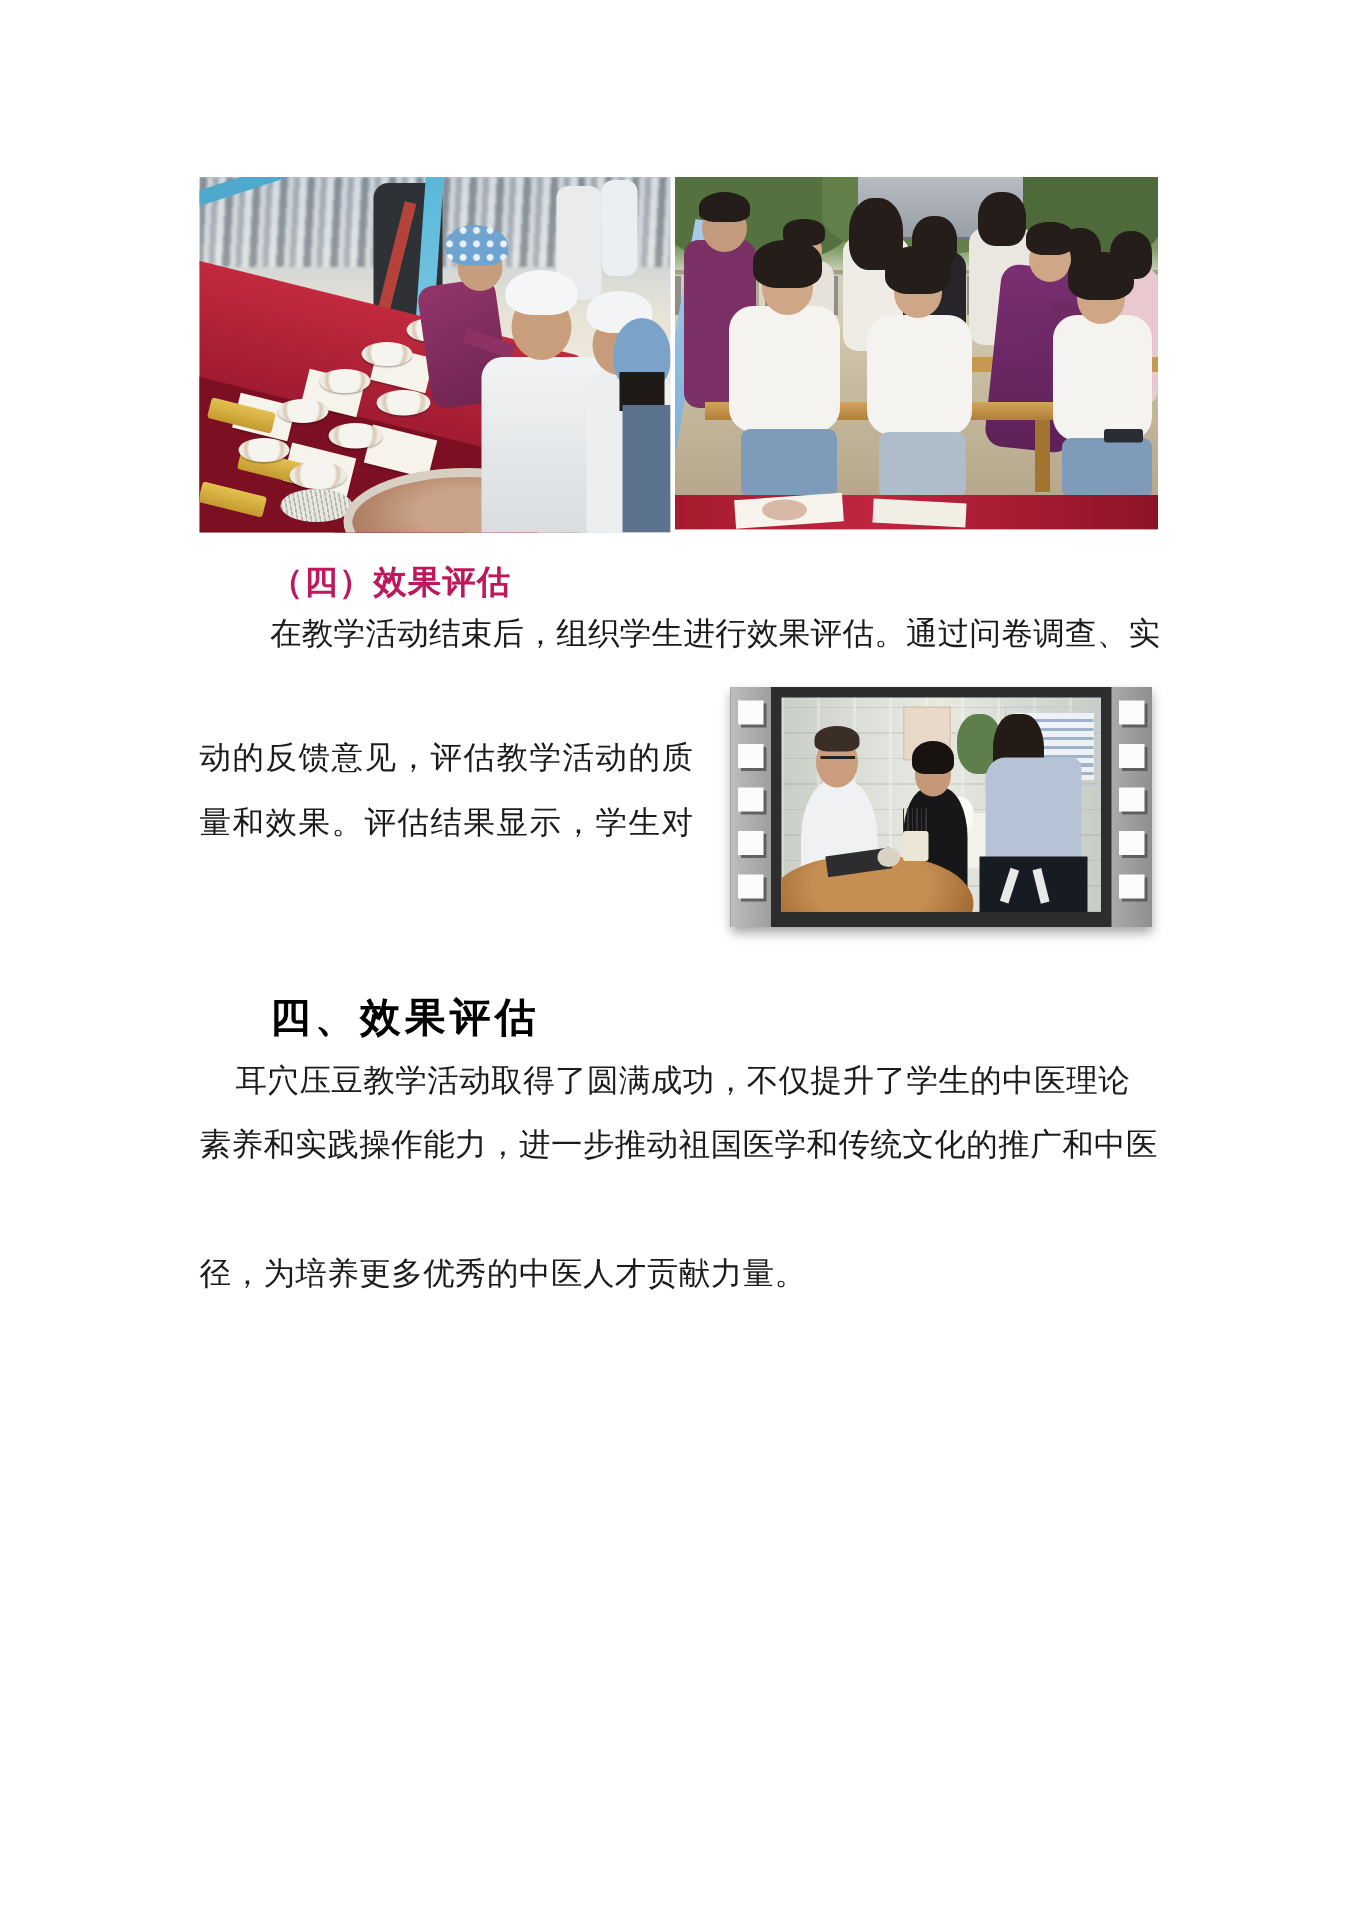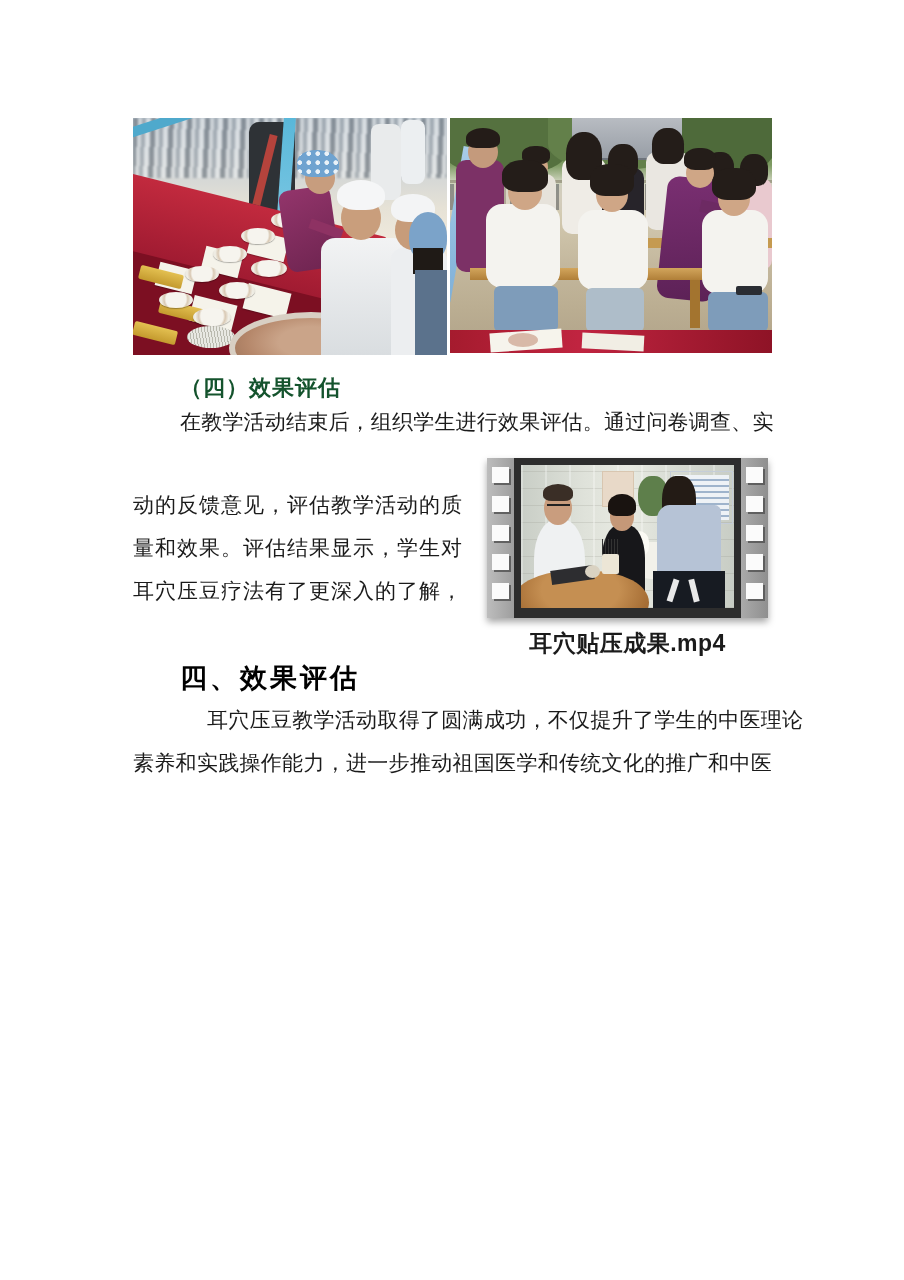--- a/index.html
+++ b/index.html
@@ -1,32 +1,32 @@
 <!DOCTYPE html>
 <html><head>
 <meta charset="utf-8">
 <style>
   html,body{margin:0;padding:0;background:#ffffff;}
   .page{position:relative;width:904px;height:1280px;background:#ffffff;overflow:hidden;
         font-family:"Liberation Serif",serif;color:#1b1b1b;}
 
   
   .h1{position:absolute;left:180px;top:370px;font-size:22px;line-height:36px;font-weight:700;
-      letter-spacing:1px;color:#14532d;white-space:nowrap;}
+      letter-spacing:1px;color:#be185d;white-space:nowrap;}
   .introline{position:absolute;left:180px;top:401px;font-size:21px;line-height:43px;
       letter-spacing:0.2px;white-space:nowrap;text-align:center;}
   .wrapline{position:absolute;left:133px;font-size:21px;line-height:43px;letter-spacing:1px;
       white-space:nowrap;}
   .vcaption{position:absolute;left:487px;top:626px;width:281px;text-align:center;
       font-family:"Liberation Sans",sans-serif;font-weight:600;font-size:23px;line-height:34px;
       color:#1b1b1b;letter-spacing:0.5px;white-space:nowrap;}
   .h2{position:absolute;left:180px;top:658px;font-family:"Liberation Sans",sans-serif;
       font-size:27px;line-height:40px;font-weight:700;letter-spacing:3px;color:#000;white-space:nowrap;}
   .sline{position:absolute;left:133px;font-size:21px;line-height:43px;letter-spacing:0.3px;white-space:nowrap;}
-  .indent{margin-left:74px;}
+  .indent{margin-left:24px;}
   .footer{position:absolute;left:0;top:1186px;width:904px;text-align:center;font-size:17px;
       line-height:28px;color:#222;letter-spacing:0.5px;}
 
   
   .photo{position:absolute;top:118px;height:237px;overflow:hidden;background:#dfe3e6;}
   #photoL{left:133px;width:314px;}
   #photoR{left:450px;width:322px;height:235px;}
   .photo div{position:absolute;}
 
   
@@ -247,21 +247,20 @@
     <div class="r-sheet2"></div>
     <div class="r-sketch"></div>
   </div>
 
   <div class="h1">（四）效果评估</div>
 
   <div class="introline">在教学活动结束后，组织学生进行效果评估。通过问卷调查、实</div>
 
   <div class="wrapline" style="top:527px;">量和效果。评估结果显示，学生对</div>
   <div class="wrapline" style="top:484px;">动的反馈意见，评估教学活动的质</div>
-  <div class="wrapline" style="top:570px;">耳穴压豆疗法有了更深入的了解，</div>
 
   <div class="video">
     <div class="frame">
       <div class="still">
         <div class="v-shelves"></div>
         <div class="v-poster"></div>
         <div class="v-plant"></div>
         <div class="v-sign"></div>
         <div class="v-sofa"></div>
         <div class="v-pillow"></div>
@@ -293,21 +292,21 @@
     </div>
     <div class="strip right">
       <div class="hole"></div>
       <div class="hole"></div>
       <div class="hole"></div>
       <div class="hole"></div>
       <div class="hole"></div>
     </div>
   </div>
 
-  <div class="vcaption">耳穴贴压成果.mp4</div>
 
   <div class="h2">四、效果评估</div>
 
   <div class="sline indent" style="top:699px;">耳穴压豆教学活动取得了圆满成功，不仅提升了学生的中医理论</div>
   <div class="sline" style="top:742px;text-align:center;">素养和实践操作能力，进一步推动祖国医学和传统文化的推广和中医</div>
+  <div class="sline" style="top:828px;">径，为培养更多优秀的中医人才贡献力量。</div>
 
 
 </div>
 
 </body></html>

